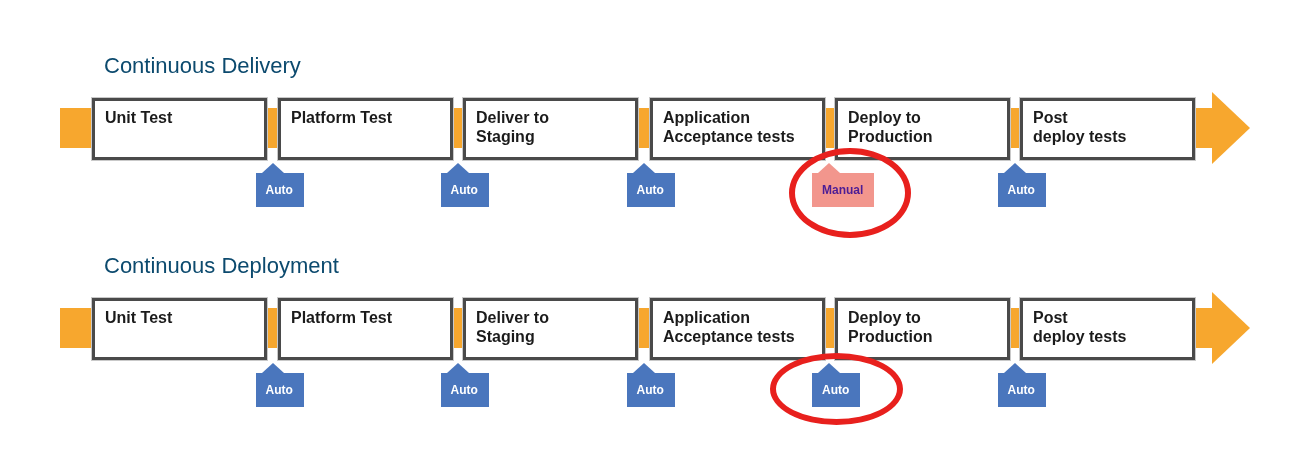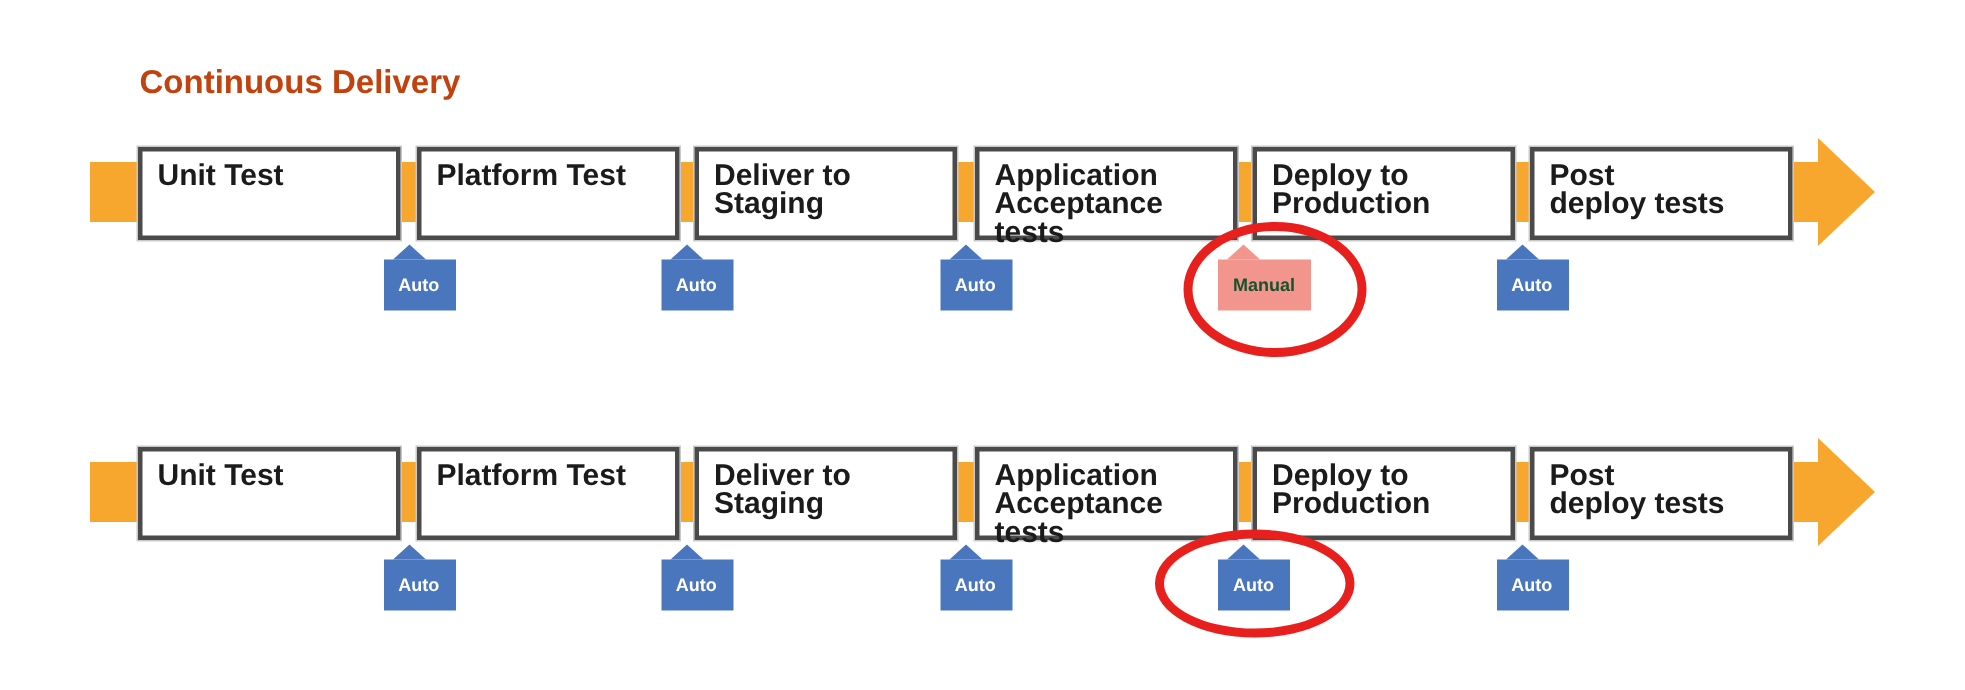--- a/index.html
+++ b/index.html
@@ -18,25 +18,25 @@
   .pipeline {
     position: absolute;
     left: 0;
     width: 1310px;
     height: 200px;
   }
   .pipeline-title {
     position: absolute;
     left: 93px;
     top: 42px;
-    margin: 0;
+    margin: 11px;
     font-size: 22px;
     line-height: 26px;
-    font-weight: 700;
-    color: #c2410c;
+    font-weight: 400;
+    color: #0c4a6e;
     white-space: nowrap;
   }
   .arrow-shaft {
     position: absolute;
     left: 60px;
     top: 108px;
     width: 1152px;
     height: 40px;
     background: var(--arrow);
   }
@@ -56,39 +56,39 @@
     width: 175px;
     height: 62px;
     box-sizing: border-box;
     background: #ffffff;
     border: 3px solid #4a4a4a;
     box-shadow: 0 0 0 1px #c9c9c9;
   }
   .stage-label {
     display: block;
     padding: 7px 6px 0 10px;
-    font-size: 20px;
+    font-size: 16px;
     line-height: 19px;
     font-weight: 700;
     color: #1b1b1b;
     white-space: pre-line;
   }
   .gate-badge {
     position: absolute;
     top: 173px;
     height: 34px;
     line-height: 34px;
     padding: 0 11px 0 10px;
     font-size: 12px;
     font-weight: 700;
     color: #ffffff;
     white-space: nowrap;
   }
   .gate-badge.auto   { background: var(--auto); }
-  .gate-badge.manual { background: var(--manual); color: #14532d; }
+  .gate-badge.manual { background: var(--manual); color: #4c1d95; }
   .gate-notch {
     position: absolute;
     top: 163px;
     width: 0;
     height: 0;
     border-bottom: 10px solid var(--auto);
     border-left: 11px solid transparent;
     border-right: 11px solid transparent;
   }
   .gate-notch.manual { border-bottom-color: var(--manual); }
@@ -148,20 +148,21 @@
       <div class="gate-notch manual" style="left: 818px;"></div>
       <div class="gate-badge manual" style="left: 812px;">Manual</div>
     </div>
       <div class="highlight-ellipse" style="left: 789px; top: 148px; width: 122px; height: 90px;"></div>
       <div>
       <div class="gate-notch auto" style="left: 1003.5px;"></div>
       <div class="gate-badge auto" style="left: 997.5px;">Auto</div>
     </div>
     </section>
     <section class="pipeline" style="top: 200px;">
+      <h2 class="pipeline-title">Continuous Deployment</h2>
       <div class="arrow-shaft"></div>
       <div class="arrow-head"></div>
     <div class="stage-box" style="left: 92px;">
       <span class="stage-label">Unit Test</span>
     </div>
       <div class="stage-box" style="left: 278px;">
       <span class="stage-label">Platform Test</span>
     </div>
       <div class="stage-box" style="left: 463px;">
       <span class="stage-label">Deliver to

